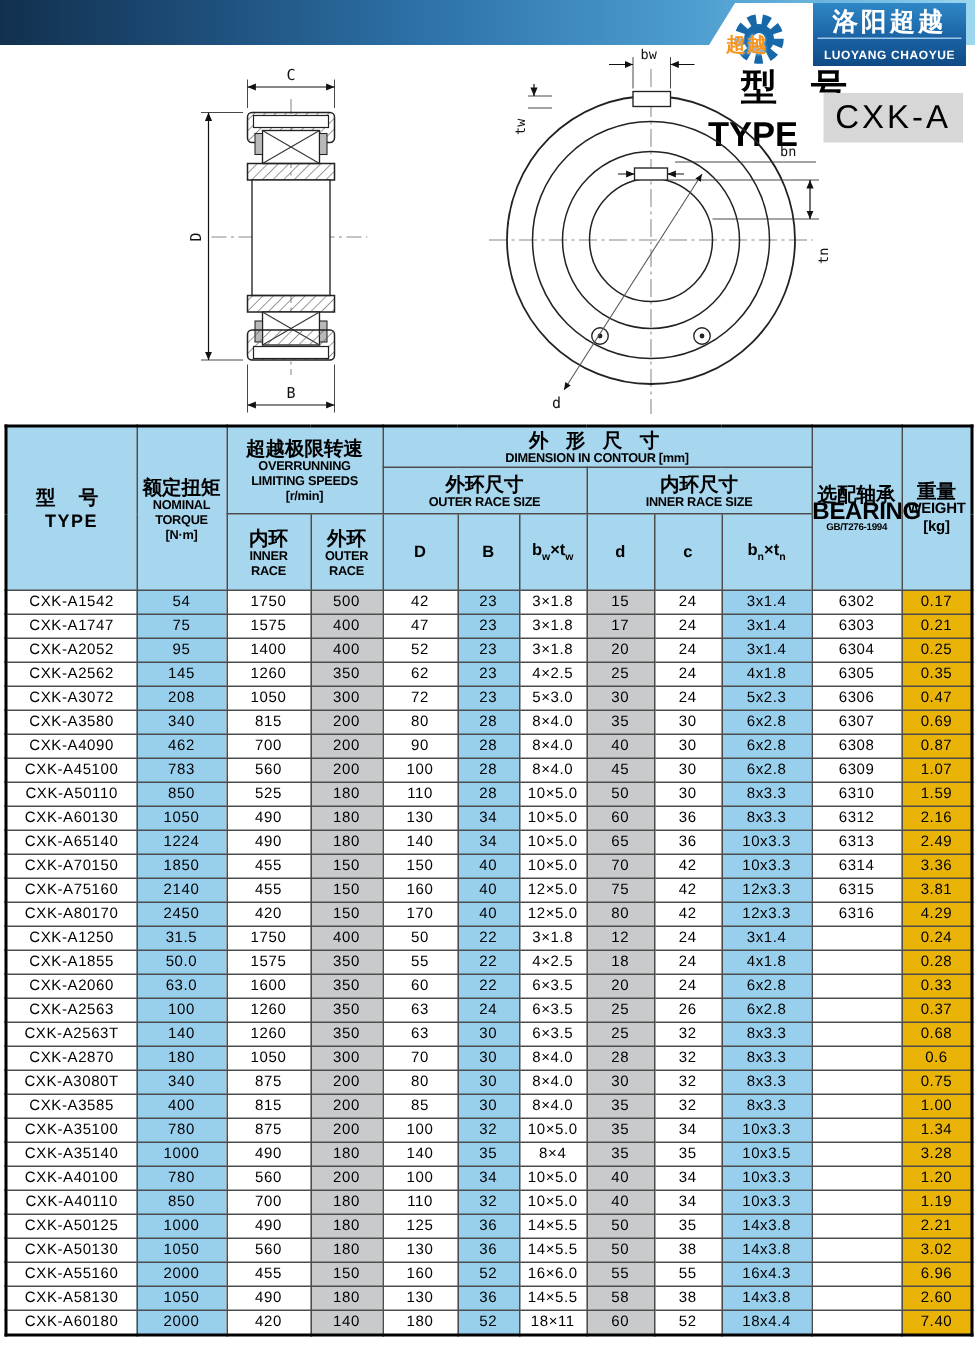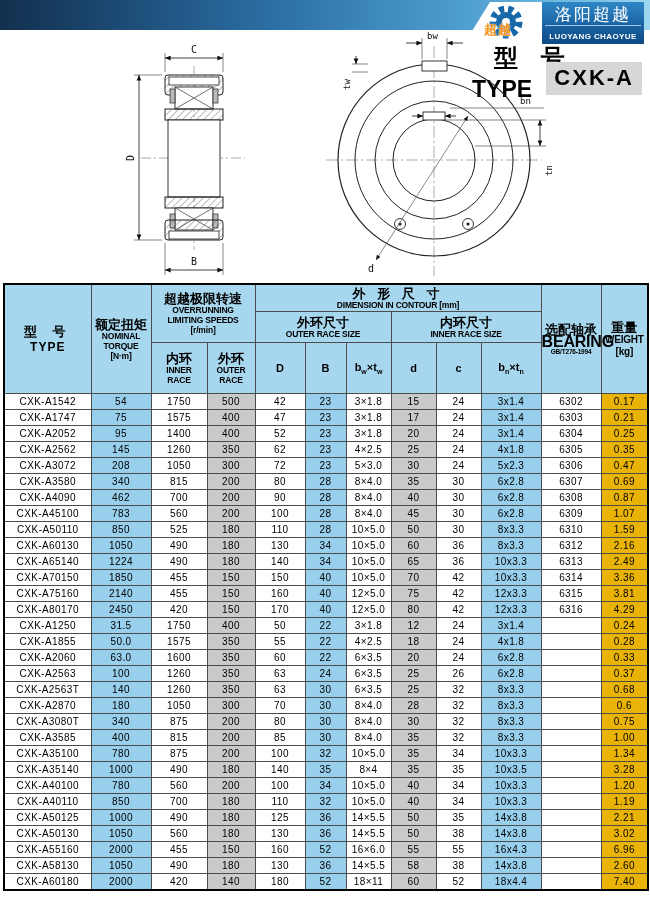--- a/index.html
+++ b/index.html
@@ -5,33 +5,33 @@
   html,body{margin:0;padding:0}
   body{
     width:650px;height:899px;position:relative;overflow:hidden;
     background:#ffffff;font-family:"Liberation Sans",sans-serif;color:#111;
   }
   
   .topbar{position:absolute;top:0;left:0;width:650px;height:30px;
     background:linear-gradient(90deg,#12304e 0%,#1c4a74 18%,#2e74ab 45%,#4f9fd0 72%,#7cc2e6 92%,#9ed8f0 100%);}
   .logo{position:absolute;top:2px;right:6px;height:42px;display:flex;z-index:5;}
   .logo-gear{width:76px;background:#fff;position:relative;
-    clip-path:polygon(26px 0,100% 0,100% 100%,0 100%);display:flex;align-items:flex-start;justify-content:center;}
+    clip-path:polygon(26px 0,100% 0,100% 100%,0 100%);display:flex;align-items:flex-end;justify-content:center;}
   .logo-gear-cn{position:absolute;left:20px;bottom:5px;color:#f7941d;font-weight:bold;font-size:13px;letter-spacing:1px;
     text-shadow:0 0 2px #fff;}
   .logo-name{width:104px;background:linear-gradient(180deg,#2f87c6 0%,#1a63a4 55%,#0f4a85 100%);
     color:#fff;text-align:center;padding-top:3px;box-sizing:border-box;border-left:2px solid #fff;}
-  .logo-name-cn{font-size:17px;font-weight:normal;letter-spacing:2px;line-height:19px;}
+  .logo-name-cn{font-size:17px;font-weight:bold;letter-spacing:2px;line-height:19px;}
   .logo-name-en{font-size:8px;font-weight:bold;letter-spacing:0.4px;line-height:10px;border-top:1px solid #9cc6e6;margin:1px 3px 0 3px;padding-top:6px;}
   
   .titleblock{position:absolute;top:42px;right:8px;width:172px;height:66px;}
   .title-cn{position:absolute;left:24px;top:0;font-size:24px;font-weight:bold;letter-spacing:8px;color:#000;}
   .title-en{position:absolute;left:2px;top:34px;font-size:23px;font-weight:bold;color:#000;}
   .title-model{position:absolute;right:0;top:20px;background:#d7d7d7;padding:3px 8px 4px 8px;
-    font-size:22px;font-weight:bold;letter-spacing:2px;color:#000;}
+    font-size:22px;font-weight:normal;letter-spacing:2px;color:#000;}
   
   .drawing{position:absolute;}
   .dwg-section{left:125px;top:42px;}
   .dwg-front{left:322px;top:28px;}
   svg text{font-family:"DejaVu Sans Mono","Liberation Mono",monospace;fill:#111;}
   
   table.spec{position:absolute;left:3px;top:283px;width:644px;border-collapse:collapse;table-layout:fixed;
     border:2px solid #000;}
   table.spec th,table.spec td{border:1px solid #4c4c4c;padding:0;text-align:center;vertical-align:middle;}
   table.spec th{background:#a7d7ee;font-weight:bold;color:#000;}

